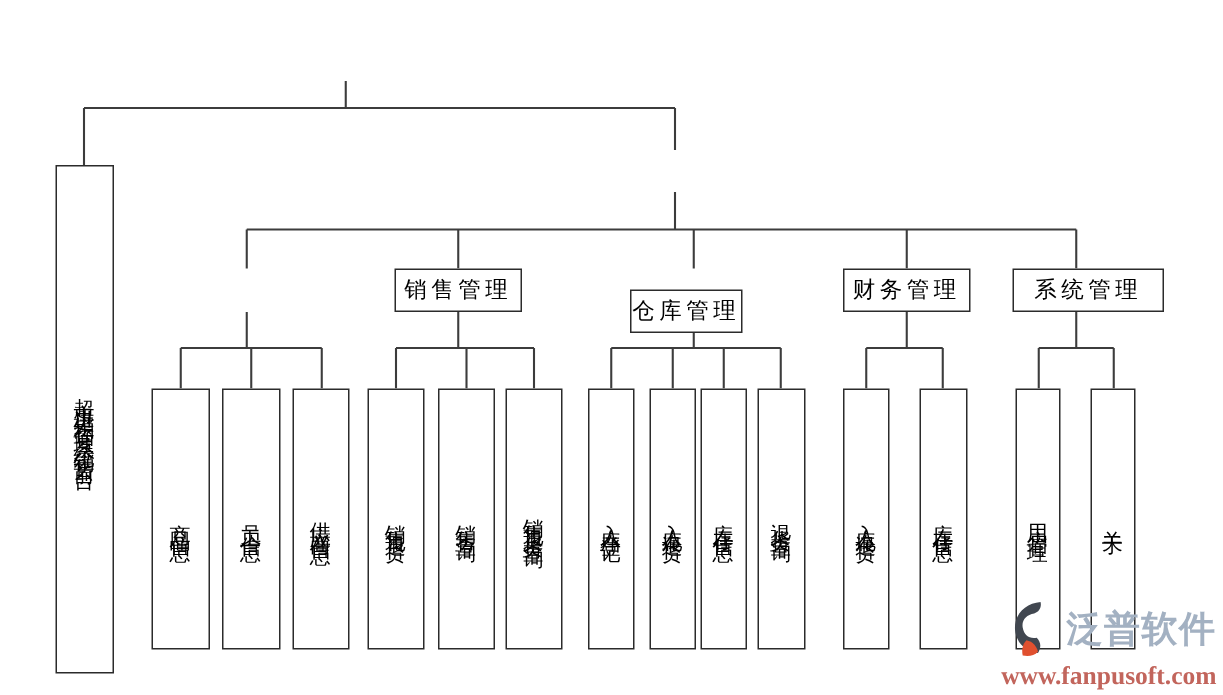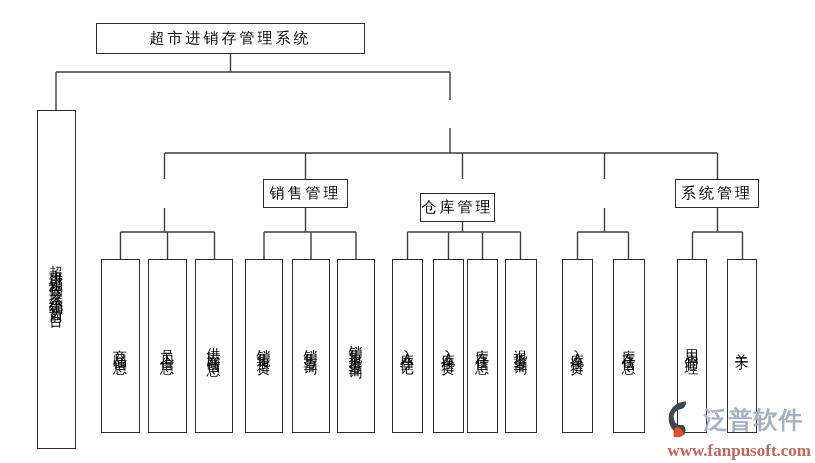--- a/index.html
+++ b/index.html
@@ -30,21 +30,21 @@
   .vbox{
     writing-mode:vertical-rl;
     text-orientation:upright;
     font-size:14px;
     letter-spacing:4px;
     white-space:normal;
   }
   .watermark{
     position:absolute;
     right:4px;bottom:4px;
-    display:flex;flex-direction:column;align-items:flex-start;
+    display:flex;flex-direction:column;align-items:flex-end;
     line-height:1;
     pointer-events:none;
   }
   .wm-row{display:flex;align-items:center;}
   .wm-brand{
     font-size:24px;font-weight:bold;
     letter-spacing:1px;
     margin-left:2px;
   }
   .wm-url{
@@ -89,28 +89,28 @@
       <line x1="604.5" y1="208" x2="604.5" y2="232" stroke="var(--line)" stroke-width="1.4"></line>
       <line x1="577.5" y1="232" x2="628.5" y2="232" stroke="var(--line)" stroke-width="1.4"></line>
       <line x1="577.5" y1="232" x2="577.5" y2="259" stroke="var(--line)" stroke-width="1.4"></line>
       <line x1="628.5" y1="232" x2="628.5" y2="259" stroke="var(--line)" stroke-width="1.4"></line>
       <line x1="717.5" y1="208" x2="717.5" y2="232" stroke="var(--line)" stroke-width="1.4"></line>
       <line x1="692.5" y1="232" x2="742.5" y2="232" stroke="var(--line)" stroke-width="1.4"></line>
       <line x1="692.5" y1="232" x2="692.5" y2="259" stroke="var(--line)" stroke-width="1.4"></line>
       <line x1="742.5" y1="232" x2="742.5" y2="259" stroke="var(--line)" stroke-width="1.4"></line>
     </svg>
 
-  <div class="box" style="left:96px;top:23px;width:269px;height:31px;">超市进销存管理系统</div>
 
   <div class="box vbox" style="left:37px;top:110px;width:39px;height:339px;">超市进销存管理系统销售前台</div>
 
 
   <div class="box" style="left:263px;top:179px;width:85px;height:29px;">销售管理</div>
   <div class="box" style="left:420px;top:193px;width:75px;height:29px;">仓库管理</div>
-  <div class="box" style="left:675px;top:179px;width:84px;height:29px;">系统管理</div>
+  <div class="box" style="left:562px;top:179px;width:85px;height:29px;">财务管理</div>
+  <div class="box" style="left:675px;top:179px;width:101px;height:29px;">系统管理</div>
 
   <div class="box vbox" style="left:101px;top:259px;width:39px;height:174px;">商品信息</div>
   <div class="box vbox" style="left:148px;top:259px;width:39px;height:174px;">员工信息</div>
   <div class="box vbox" style="left:195px;top:259px;width:38px;height:174px;">供应商信息</div>
 
   <div class="box vbox" style="left:245px;top:259px;width:38px;height:174px;">销售退货</div>
   <div class="box vbox" style="left:292px;top:259px;width:38px;height:174px;">销售查询</div>
   <div class="box vbox" style="left:337px;top:259px;width:38px;height:174px;">销售退货查询</div>
 
   <div class="box vbox" style="left:392px;top:259px;width:31px;height:174px;">入库登记</div>

